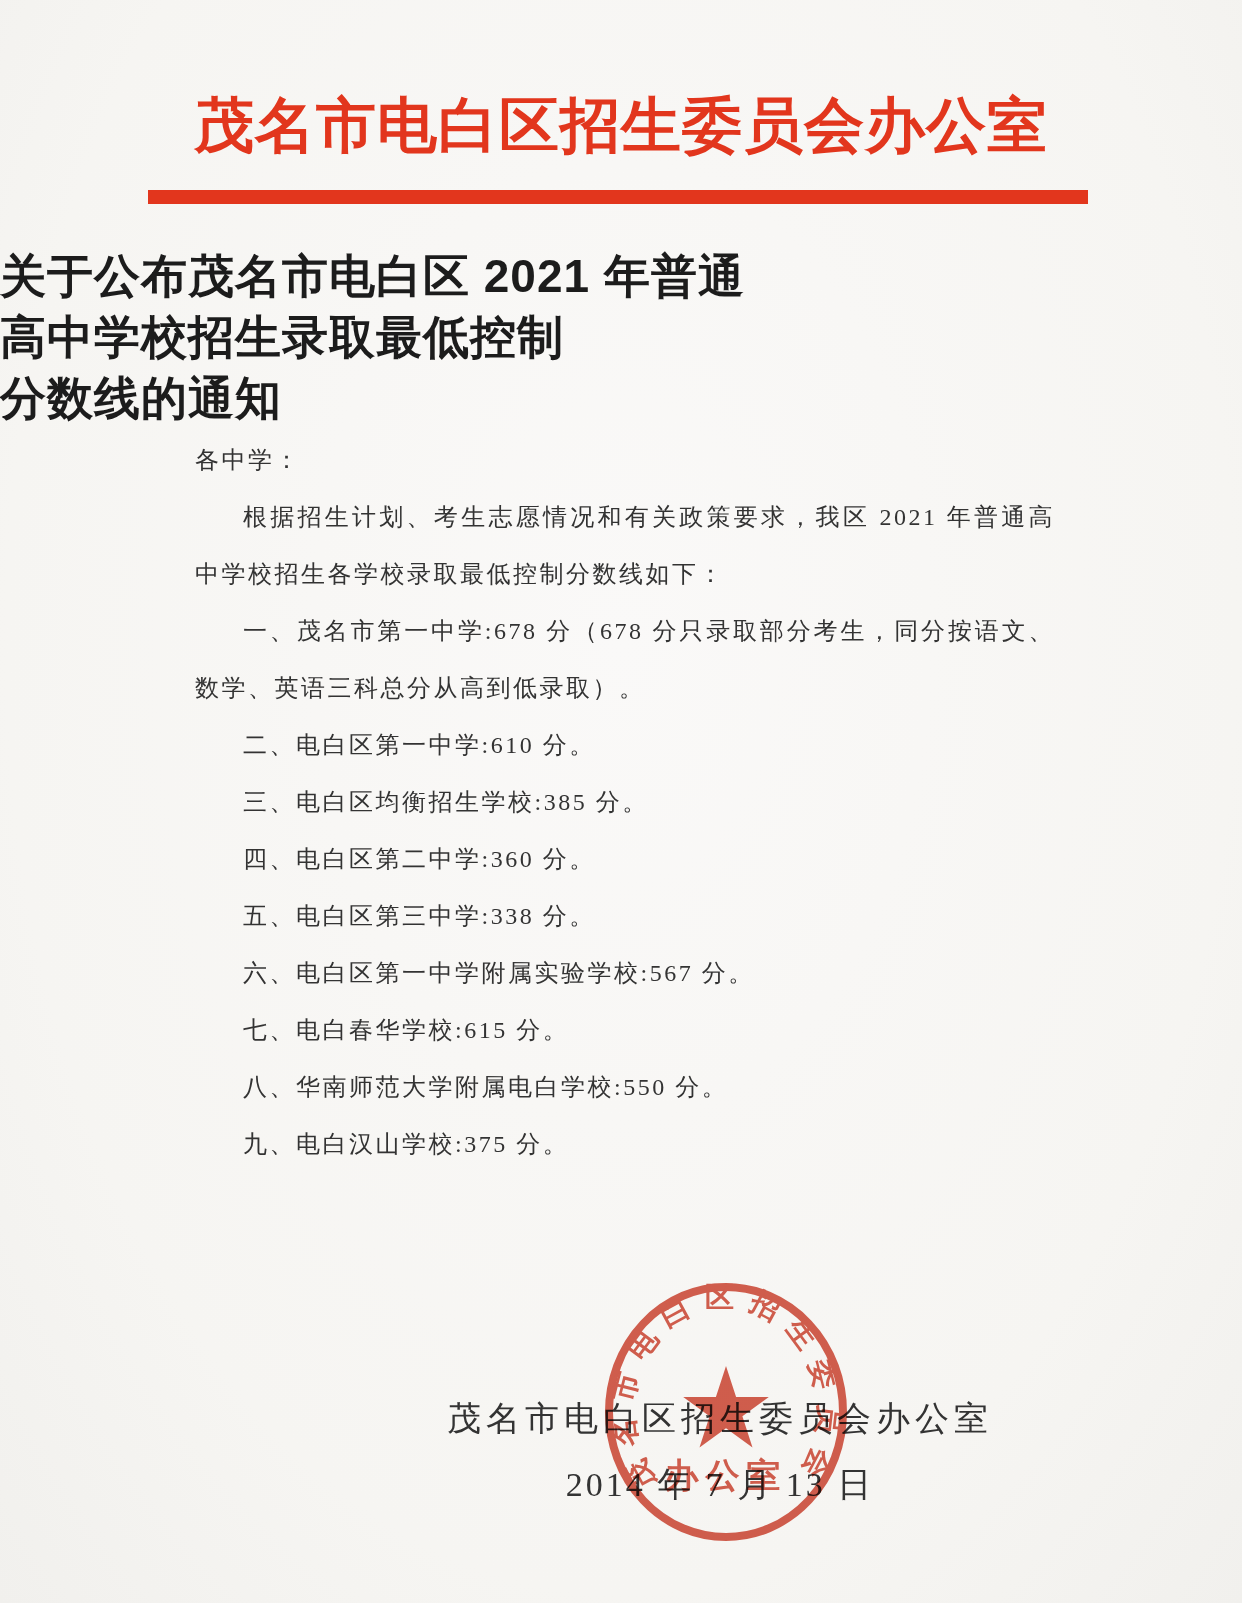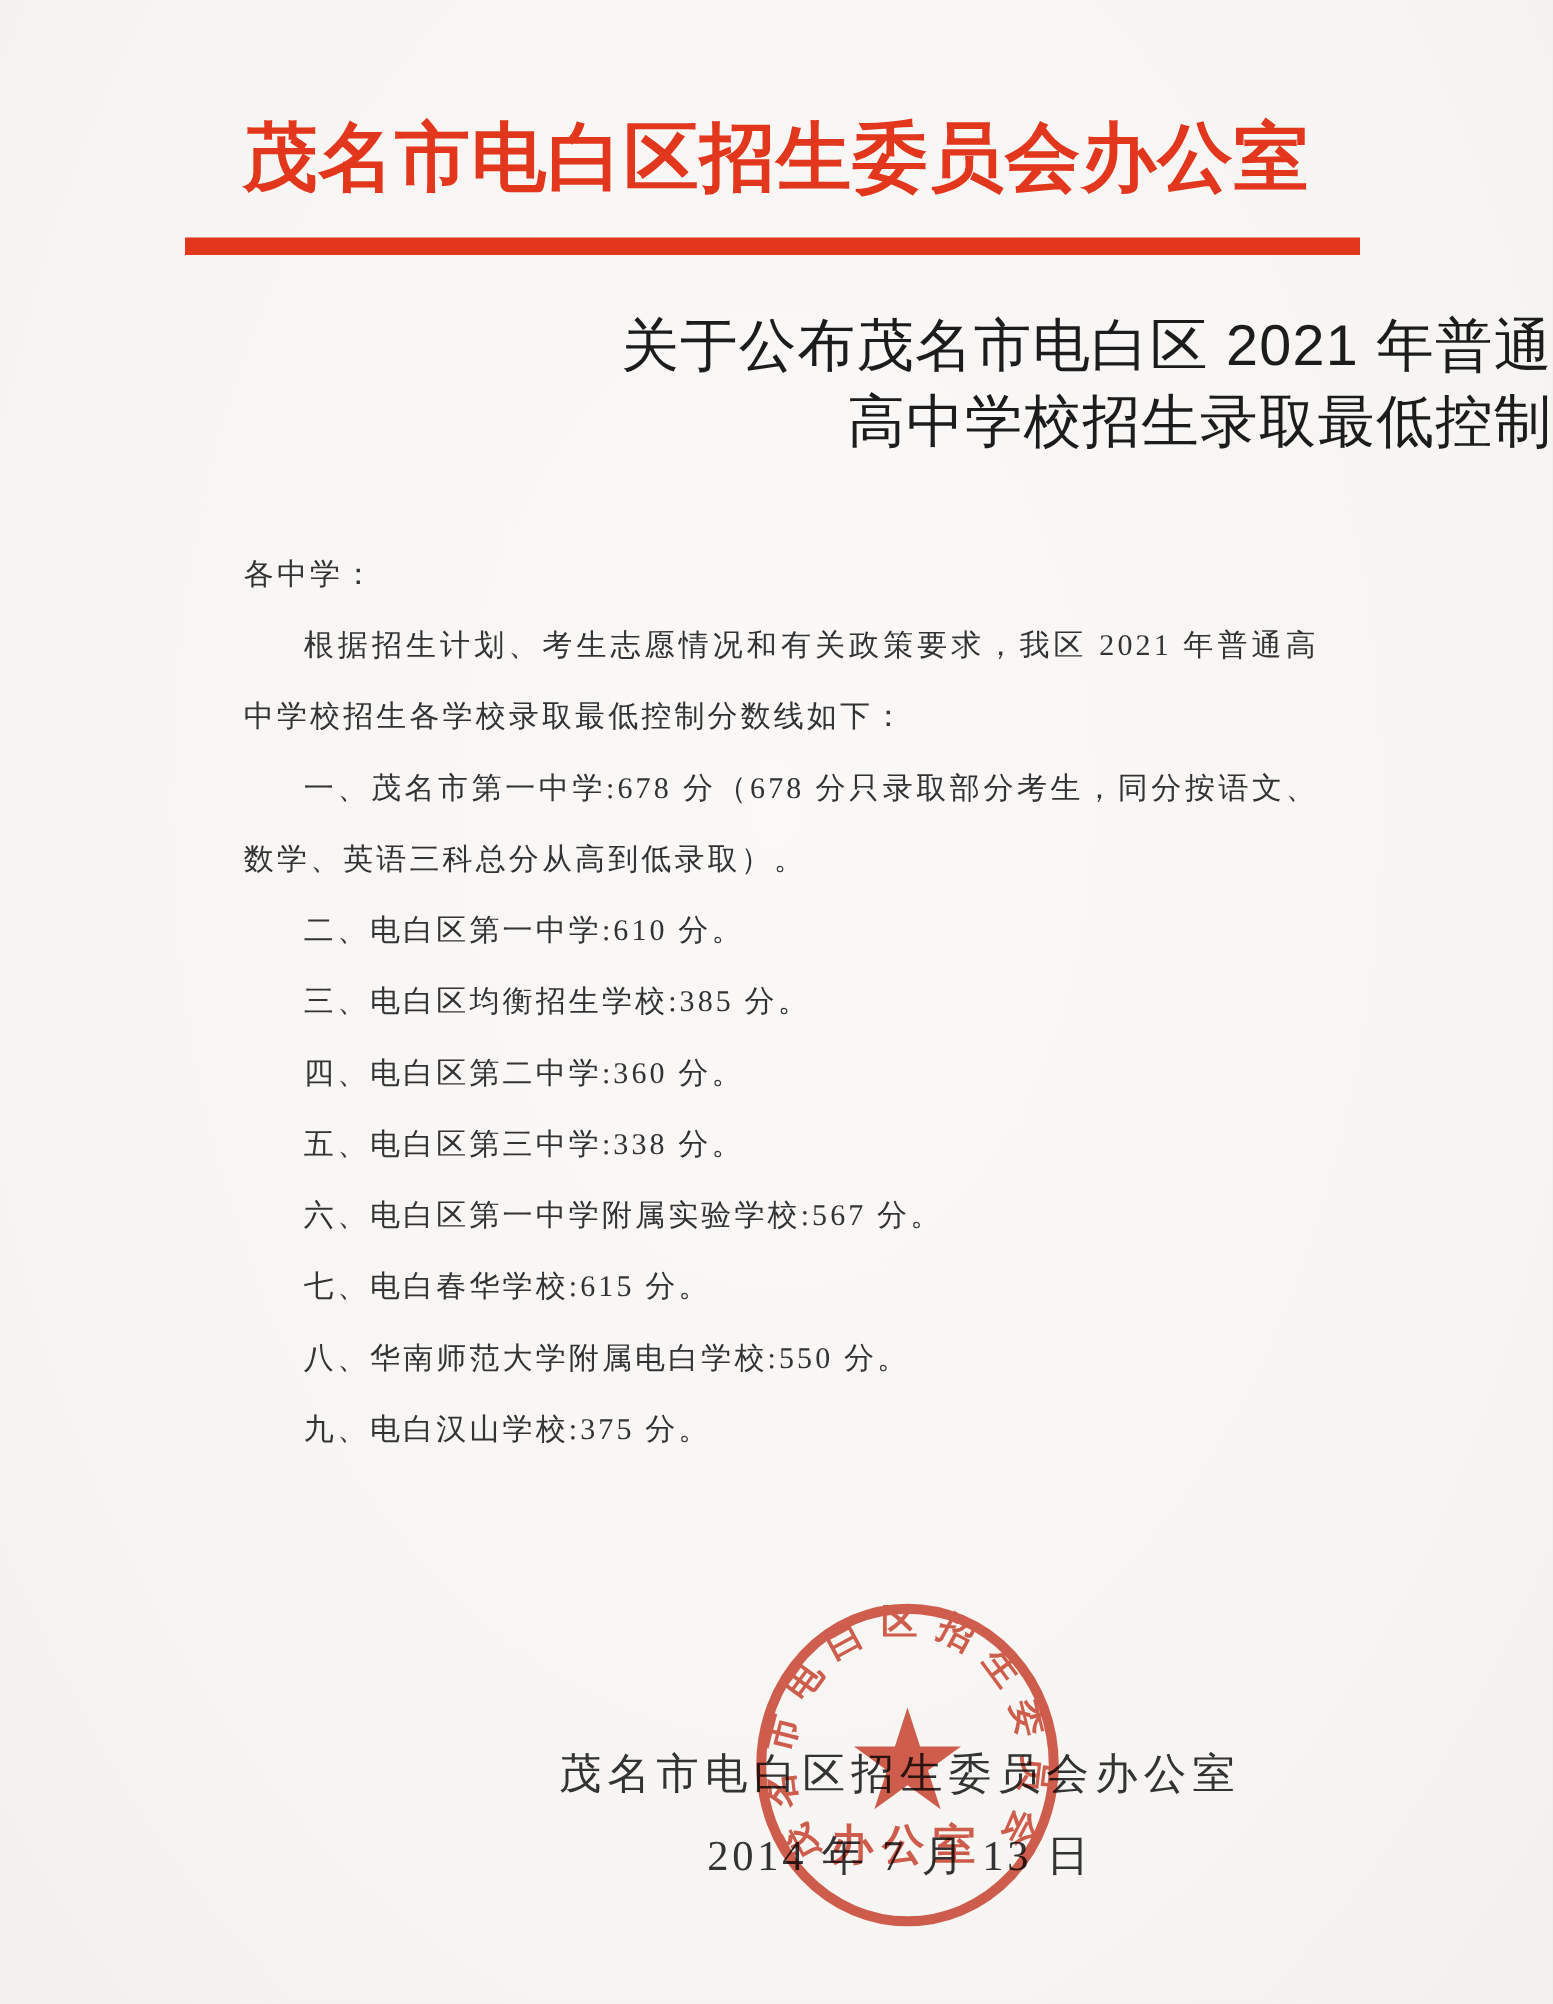--- a/index.html
+++ b/index.html
@@ -33,23 +33,23 @@
     left: 148px;
     width: 940px;
     height: 14px;
     background: #e2361d;
   }
   .doc-title {
     position: absolute;
     top: 246px;
     left: 0;
     width: 100%;
-    text-align: right;
+    text-align: left;
     font-family: "Liberation Sans", sans-serif;
-    font-weight: normal;
+    font-weight: bold;
     font-size: 46px;
     line-height: 61px;
     color: #1c1c1c;
     letter-spacing: 1px;
   }
   .body-text {
     position: absolute;
     top: 432px;
     left: 195px;
     width: 860px;
@@ -93,20 +93,21 @@
 
 <div class="page">
 
   <div class="org-header">茂名市电白区招生委员会办公室</div>
 
   <div class="red-rule"></div>
 
   <div class="doc-title">
     <div>关于公布茂名市电白区 2021 年普通</div>
     <div>高中学校招生录取最低控制</div>
+    <div>分数线的通知</div>
   </div>
 
   <div class="body-text">
     <p>各中学：</p>
     <p class="indent">根据招生计划、考生志愿情况和有关政策要求，我区 2021 年普通高中学校招生各学校录取最低控制分数线如下：</p>
     <p class="indent">一、茂名市第一中学:678 分（678 分只录取部分考生，同分按语文、数学、英语三科总分从高到低录取）。</p>
     <p class="indent">二、电白区第一中学:610 分。</p>
     <p class="indent">三、电白区均衡招生学校:385 分。</p>
     <p class="indent">四、电白区第二中学:360 分。</p>
     <p class="indent">五、电白区第三中学:338 分。</p>

